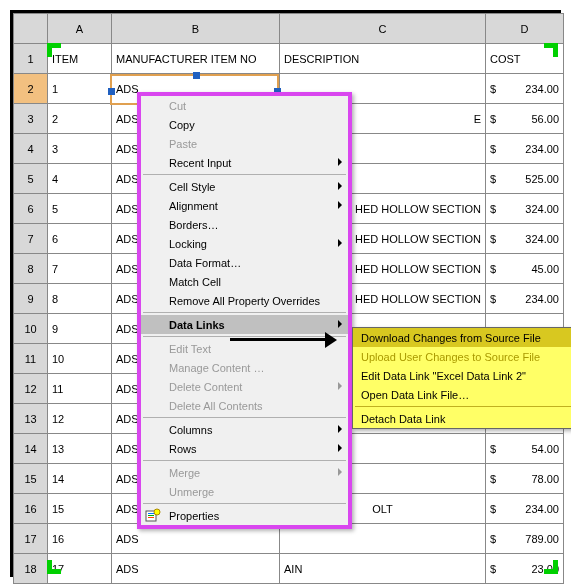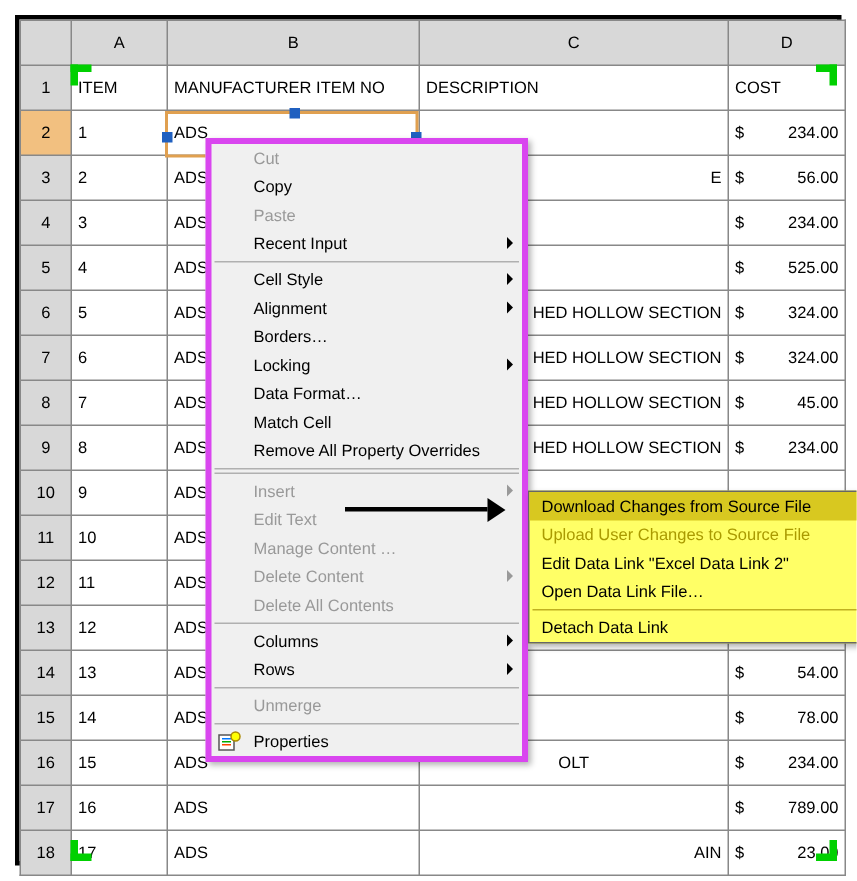--- a/index.html
+++ b/index.html
@@ -346,21 +346,21 @@
             <div class="cost">
               <span>$</span>
               <span>789.00</span>
             </div>
           </td>
         </tr>
         <tr>
           <th class="row-hdr">18</th>
           <td>17</td>
           <td>ADS</td>
-          <td style="text-align:right">AIN</td>
+          <td style="text-align:left">AIN</td>
           <td>
             <div class="cost">
               <span>$</span>
               <span>23.00</span>
             </div>
           </td>
         </tr>
       </tbody>
   </table>
 
@@ -410,25 +410,25 @@
   <div class="row">
       <span>Data Format…</span>
     </div>
   <div class="row">
       <span>Match Cell</span>
     </div>
   <div class="row">
       <span>Remove All Property Overrides</span>
     </div>
   <div class="sep"></div>
-  <div class="sep"></div>
-  <div class="row disabled">
-      <span>Insert</span>
-      <span class="arrow"></span>
-    </div>
+  <div class="row hl">
+      <span style="font-weight:bold">Data Links</span>
+      <span class="arrow"></span>
+    </div>
+  <div class="sep"></div>
   <div class="row disabled">
       <span>Edit Text</span>
     </div>
   <div class="row disabled">
       <span>Manage Content …</span>
     </div>
   <div class="row disabled">
       <span>Delete Content</span>
       <span class="arrow"></span>
     </div>
@@ -438,20 +438,24 @@
   <div class="sep"></div>
   <div class="row">
       <span>Columns</span>
       <span class="arrow"></span>
     </div>
   <div class="row">
       <span>Rows</span>
       <span class="arrow"></span>
     </div>
   <div class="sep"></div>
+  <div class="row disabled">
+      <span>Merge</span>
+      <span class="arrow"></span>
+    </div>
   <div class="row disabled">
       <span>Unmerge</span>
     </div>
   <div class="sep"></div>
   <div class="row">
     <span class="icon">
       <svg viewBox="0 0 16 16">
           <rect x="1" y="3" width="10" height="10" fill="#fff" stroke="#555"></rect>
           <rect x="3" y="5" width="6" height="1" fill="#07f"></rect>
           <rect x="3" y="7" width="6" height="1" fill="#0a0"></rect>

